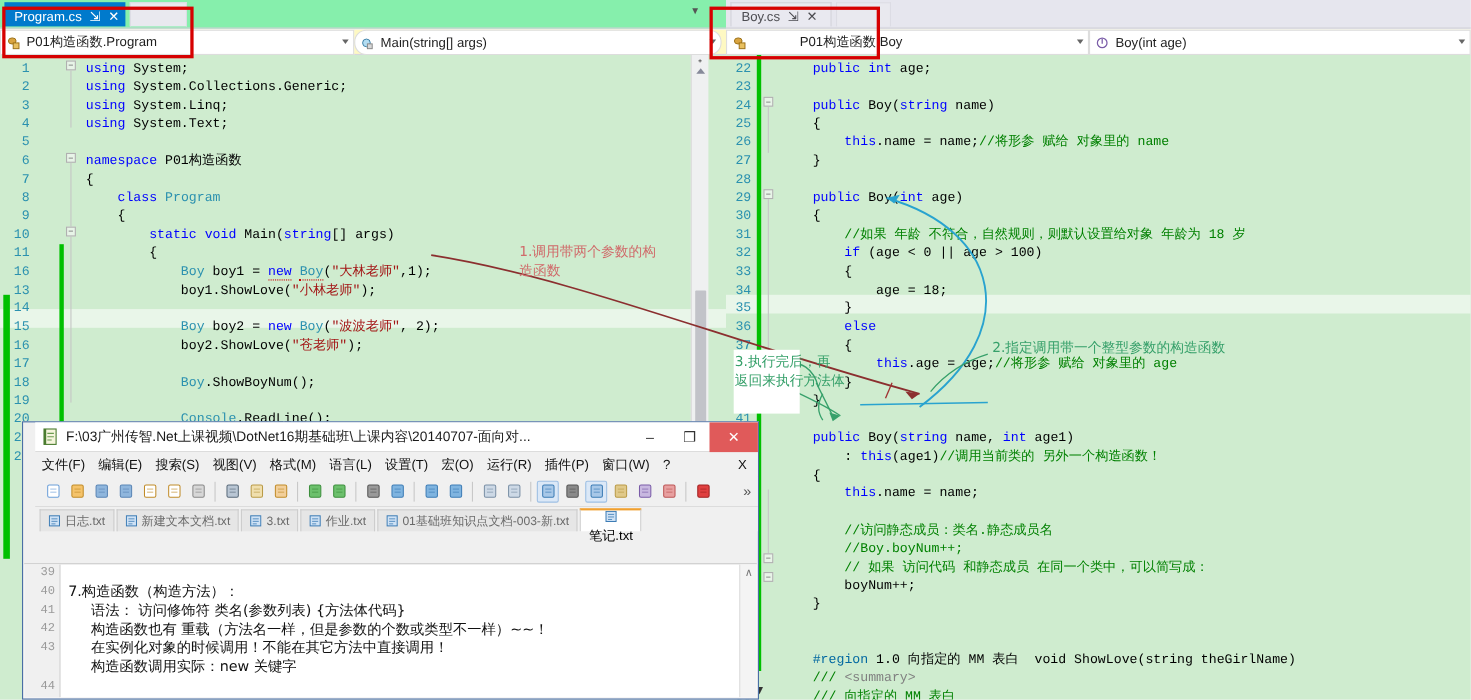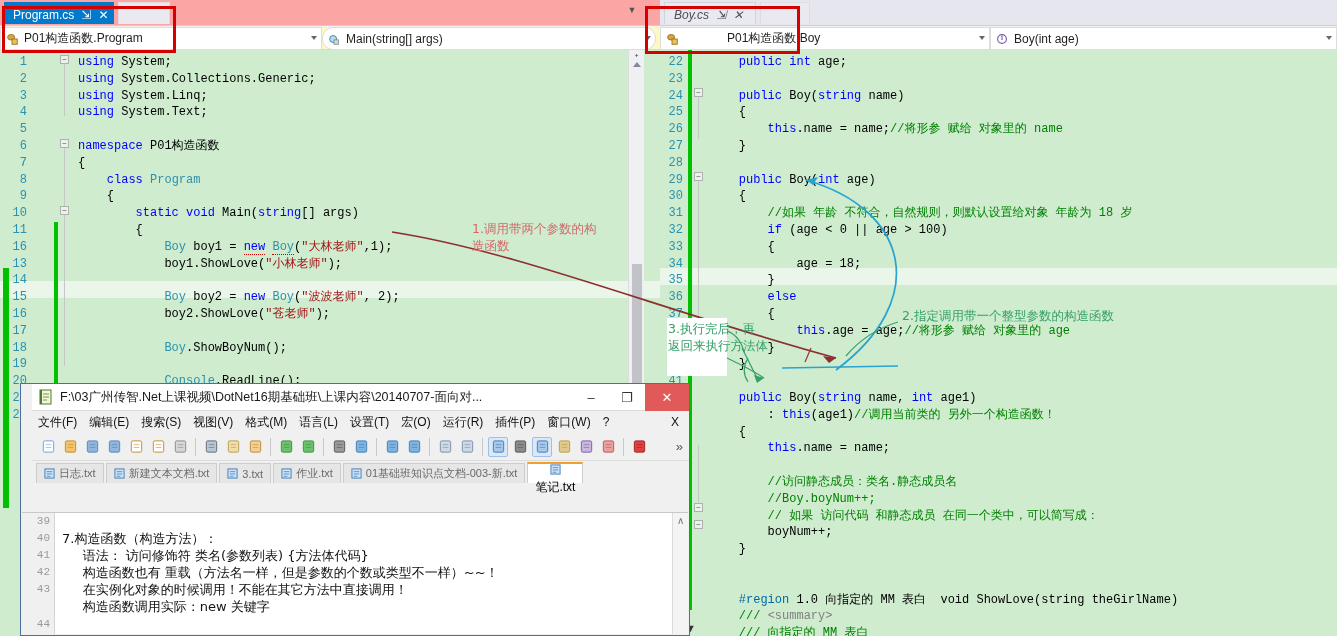--- a/index.html
+++ b/index.html
@@ -9,25 +9,25 @@
     background:#ffffff; position:relative;
   }
   
   #vs { position:absolute; inset:0; background:#f0f0f0; }
 
   .pane { position:absolute; top:0; bottom:0; }
   #pane-left  { left:0;   width:660px; }
   #pane-right { left:660px; right:0; }
 
   .tabstrip { position:absolute; top:0; left:0; right:0; height:26px;
-              background:#fca5a5; border-bottom:1px solid #cfcfd6; }
+              background:#86efac; border-bottom:1px solid #cfcfd6; }
   .tab { position:absolute; top:2px; left:4px; height:22px; padding:3px 7px 0 9px;
          font-size:12px; display:flex; align-items:center; gap:7px; }
   .tab.active { background:#007acc; color:#ffffff; }
-  .tab.inactive { background:#e4e4ec; color:#4d4d52; border:1px solid #d2d2da; border-bottom:none;font-style:italic; }
+  .tab.inactive { background:#e4e4ec; color:#4d4d52; border:1px solid #d2d2da; border-bottom:none; }
   .tab .pin, .tab .close { font-size:12px; line-height:1; cursor:pointer; }
   .tab-filler { position:absolute; top:2px; height:22px; background:#e9e9ef;
                 border:1px solid #dcdce4; border-bottom:none; }
   .tab-dropdown { position:absolute; top:5px; right:8px; width:12px; height:14px;
                   font-size:9px; color:#555; text-align:center; cursor:pointer; }
 
   .navbar { position:absolute; top:27px; left:0; right:0; height:23px;
             background:#fef9c3; border-bottom:1px solid #d6d6de; display:flex; }
   .navbox { height:23px; display:flex; align-items:center; gap:5px; padding:0 4px;
             background:#ffffff; border:1px solid #ddd; font-size:12px; color:#1e1e1e;

